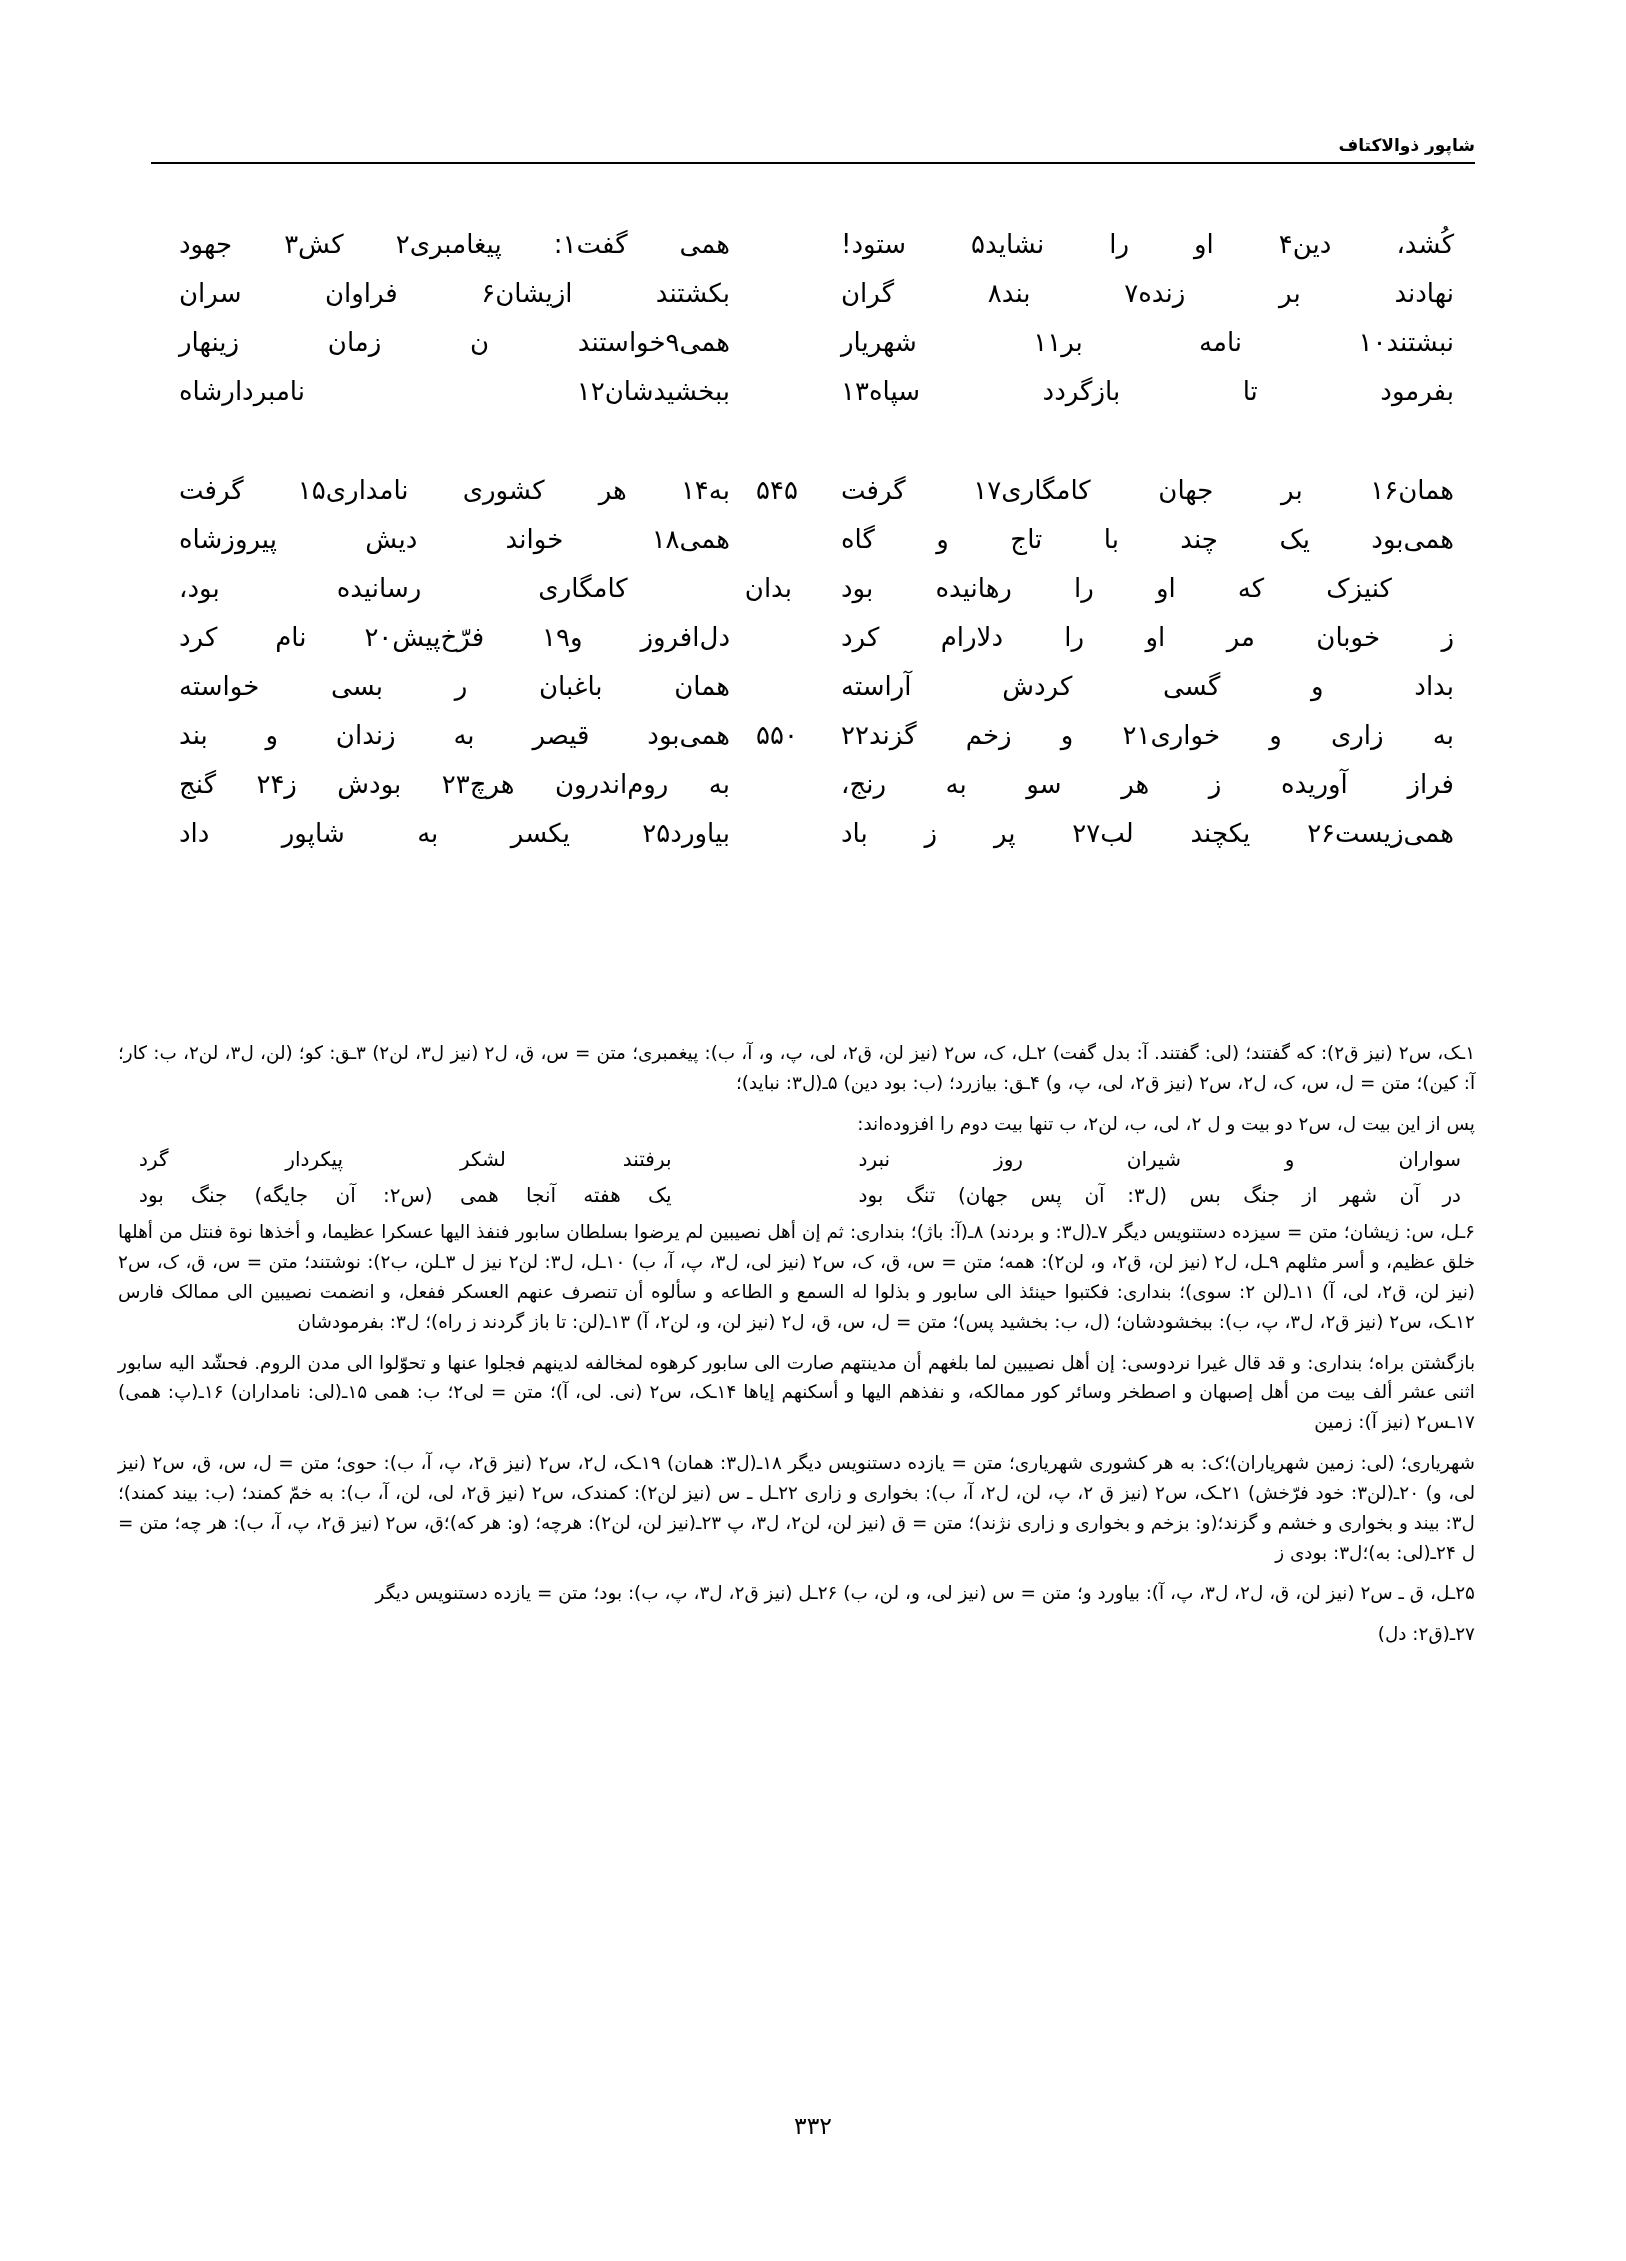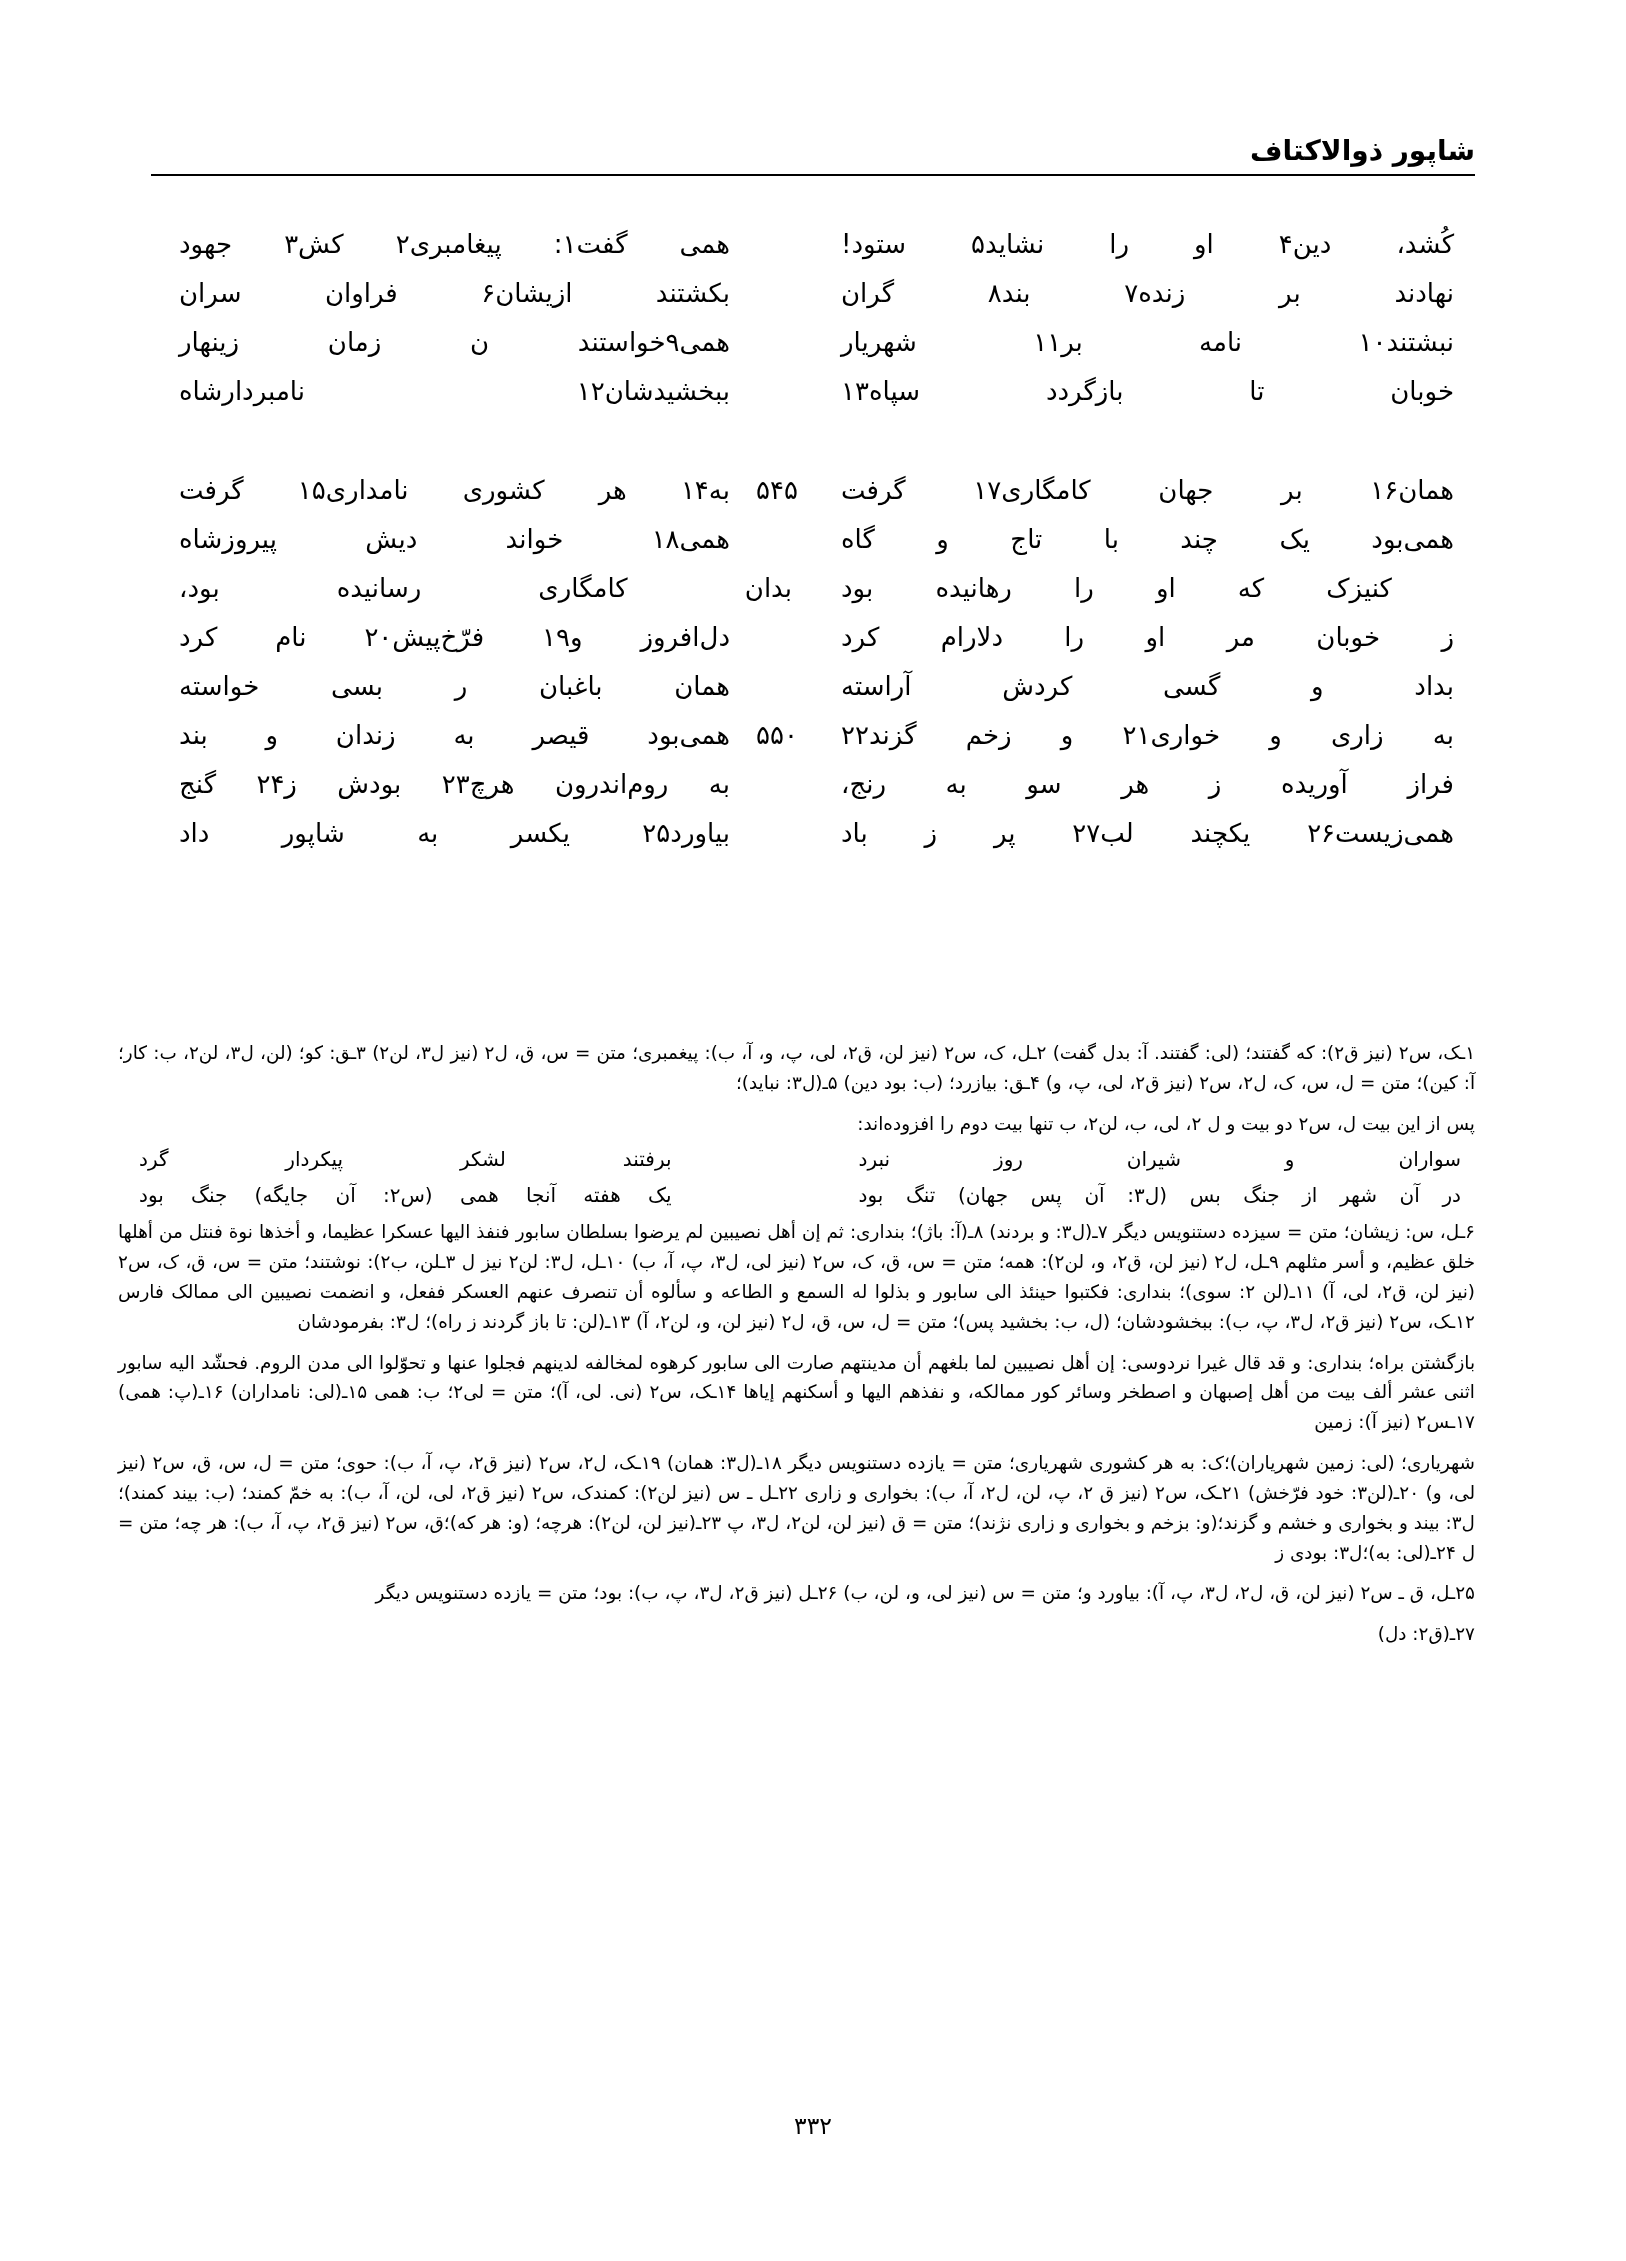--- a/index.html
+++ b/index.html
@@ -22,21 +22,21 @@
 
   
   .runhead-wrap {
     position: absolute;
     top: 136px;
     right: 151px;
     left: 151px;
     text-align: right;
   }
   .runhead-title {
-    font-size: 28px;
+    font-size: 17px;
     font-weight: 700;
     letter-spacing: 0.3px;
     line-height: 1.1;
     display: inline-block;
     padding-left: 14px;
   }
   .runhead-rule {
     margin-top: 7px;
     height: 2.1px;
     background: #000;
@@ -195,21 +195,21 @@
         <div class="hemistich hem-left">
           <span class="hem-inner">نبشتند۱۰ نامه بر۱۱ شهریار</span>
         </div>
         <div class="hemistich hem-right">
           <span class="bnum"></span>
           <span class="hem-inner">همی۹خواستند ن زمان زینهار</span>
         </div>
       </div>
       <div class="bayt">
         <div class="hemistich hem-left">
-          <span class="hem-inner">خوبان تا بازگردد سپاه۱۳</span>
+          <span class="hem-inner">بفرمود تا بازگردد سپاه۱۳</span>
         </div>
         <div class="hemistich hem-right">
           <span class="bnum"></span>
           <span class="hem-inner">ببخشیدشان۱۲ نامبردارشاه</span>
         </div>
       </div>
     </div>
 
     <div class="stanza gap">
       <div class="bayt">

